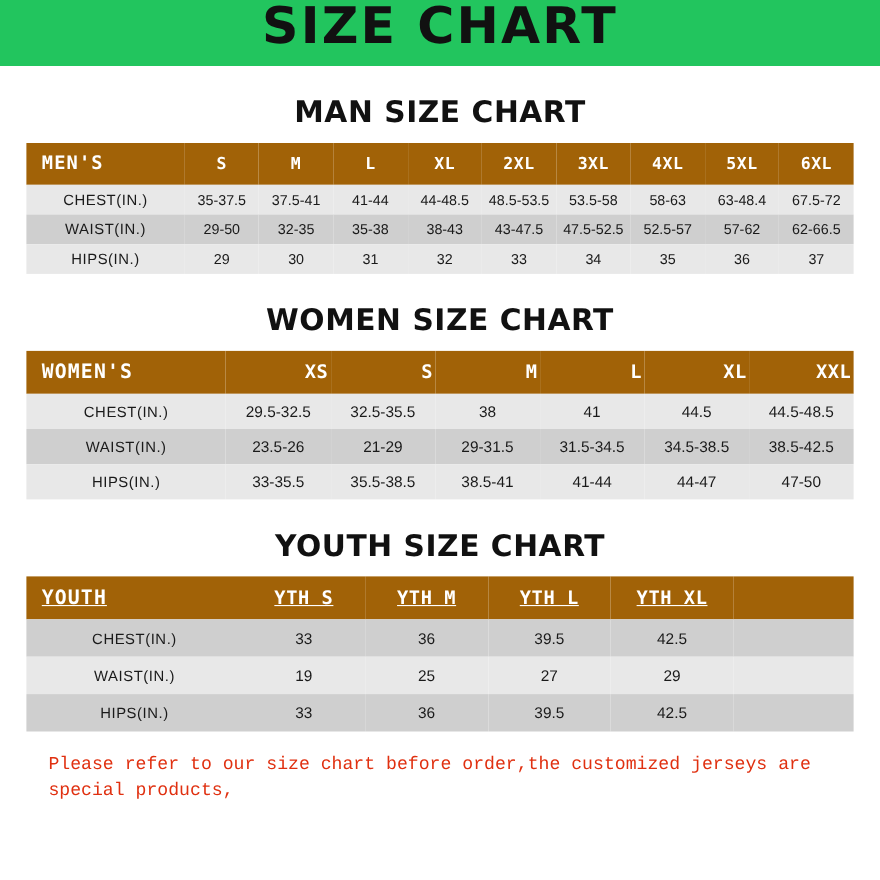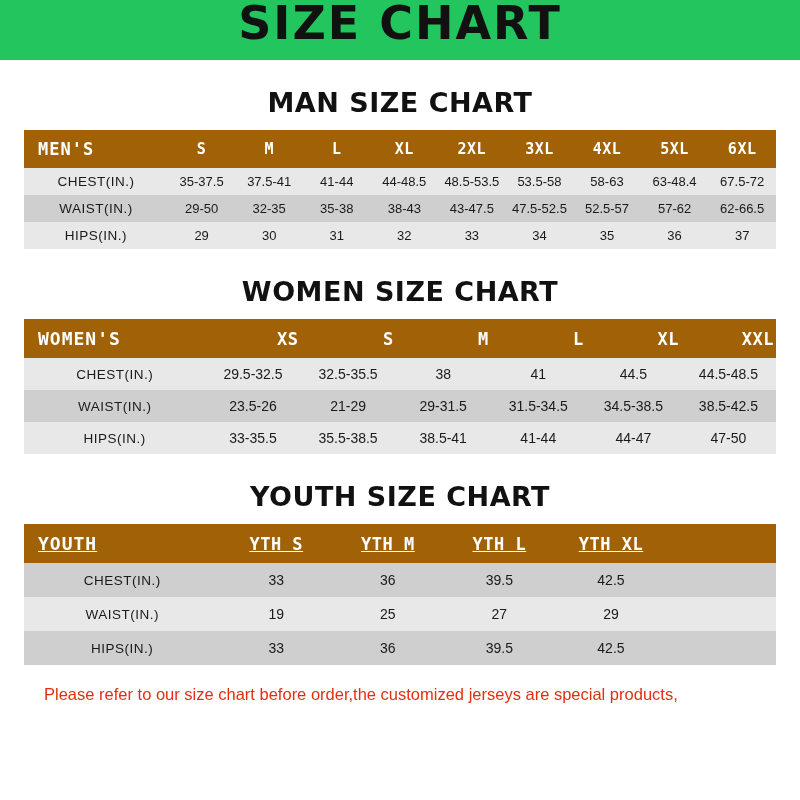--- a/index.html
+++ b/index.html
@@ -95,21 +95,21 @@
   table.women tbody td { font-size: 14px; padding: 8px 2px; }
   table.women thead th { font-size: 17px; text-align: right; }
   table.women thead th.first-col { font-size: 18px; }
   table.youth tbody td { font-size: 14px; padding: 9px 2px; }
   table.youth thead th { font-size: 17px; text-decoration: underline; }
   table.youth thead th.first-col { font-size: 18px; }
   .notice {
     margin-top: 18px;
     padding: 0 20px;
     color: #e03010;
-    font-family: Liberation Sans, sans-serif;
+    font-family: Liberation Mono, monospace;
     font-size: 16.5px;
     line-height: 1.45;
     text-align: left;
   }
 </style>
 </head>
 <body>
 
 <div class="page">
 

